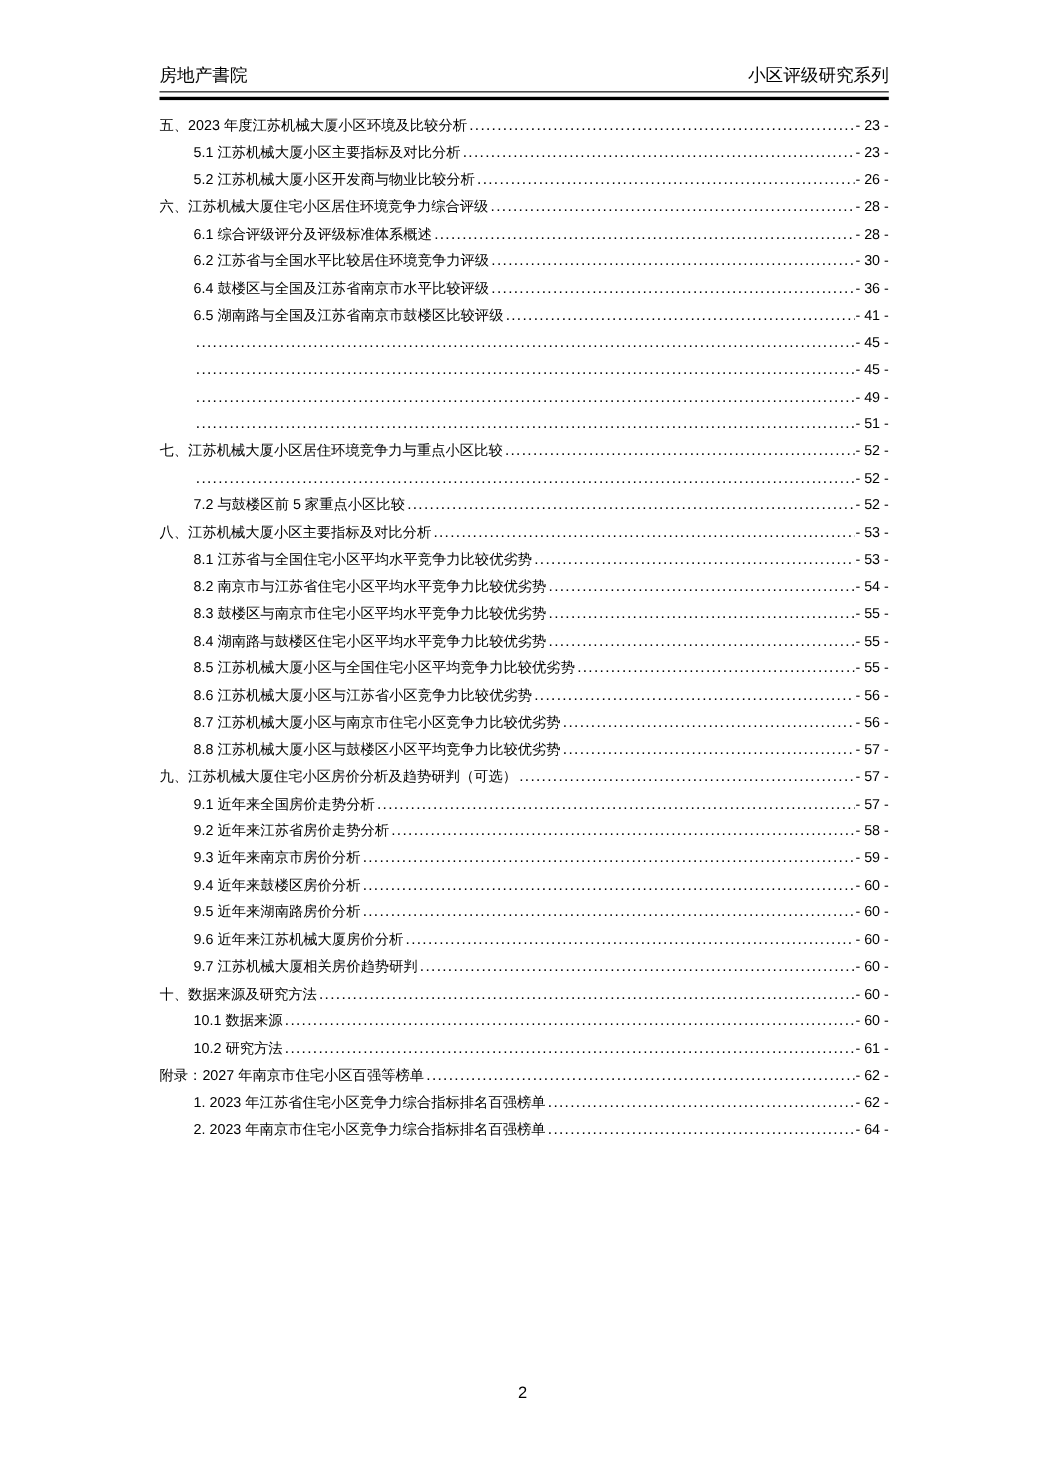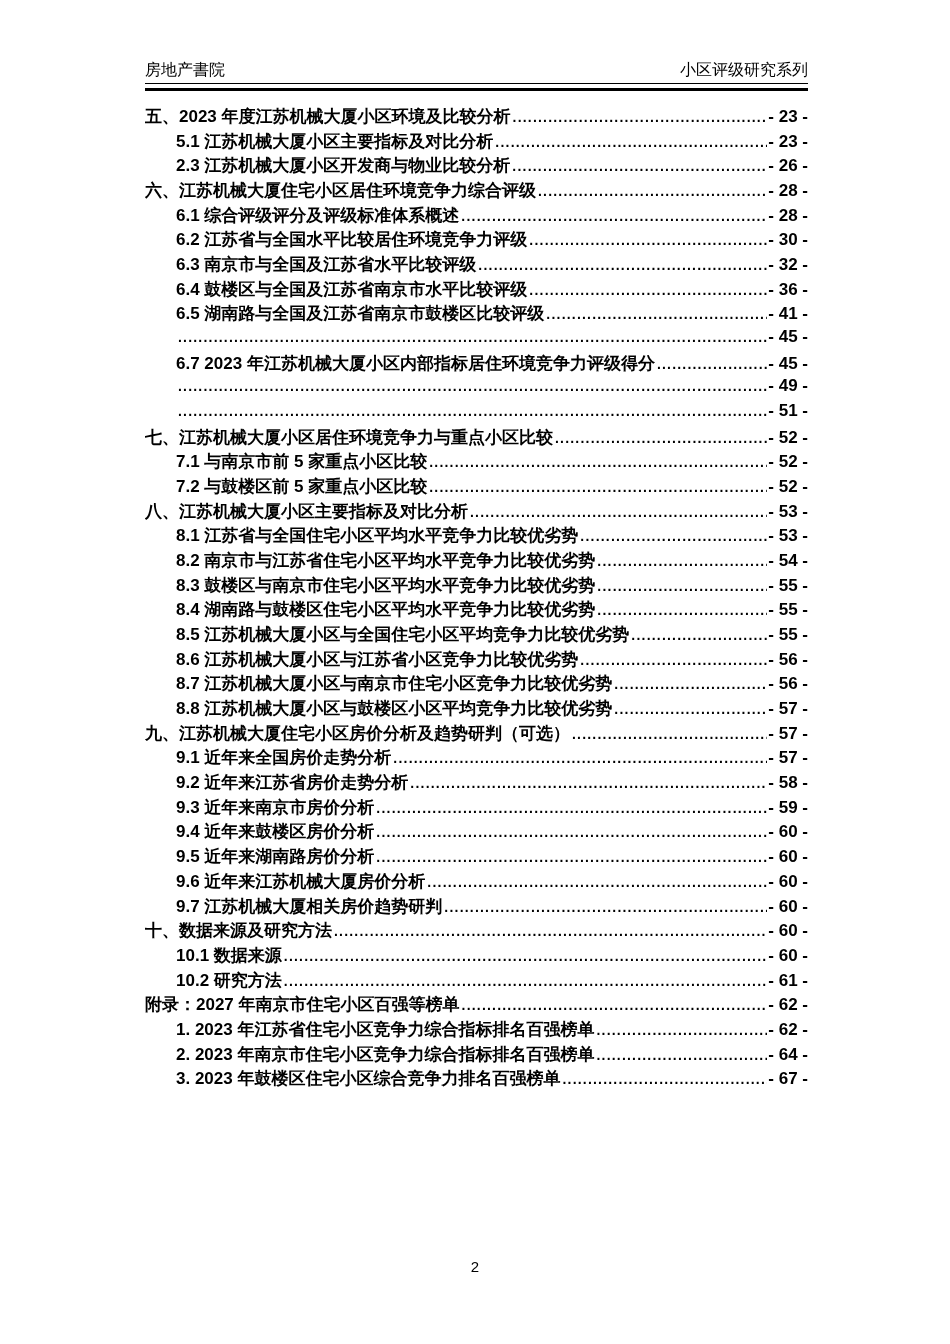--- a/index.html
+++ b/index.html
@@ -36,22 +36,21 @@
     height: 0;
     border-top: 1.5px solid #000;
   }
   .rule-thick {
     margin-top: 4px;
     height: 0;
     border-top: 3px solid #000;
   }
   .toc {
     margin-top: 14px;
-    font-size: 17px;
-    font-weight: bold;
+    font-size: 13px;
   }
   .toc-row {
     display: flex;
     align-items: baseline;
     height: 24.68px;
     white-space: nowrap;
     overflow: hidden;
     cursor: pointer;
   }
   .toc-row.lvl1 { padding-left: 31px; }
@@ -95,78 +94,71 @@
           <span class="toc-label">五、2023 年度江苏机械大厦小区环境及比较分析</span>
           <span class="toc-dots"></span>
           <span class="toc-page">- 23 -</span>
         </div>
         <div class="toc-row lvl1">
           <span class="toc-label">5.1 江苏机械大厦小区主要指标及对比分析</span>
           <span class="toc-dots"></span>
           <span class="toc-page">- 23 -</span>
         </div>
         <div class="toc-row lvl1">
-          <span class="toc-label">2.3 江苏机械大厦小区开发商与物业比较分析</span>
+          <span class="toc-label">5.2 江苏机械大厦小区开发商与物业比较分析</span>
           <span class="toc-dots"></span>
           <span class="toc-page">- 26 -</span>
         </div>
         <div class="toc-row lvl0">
           <span class="toc-label">六、江苏机械大厦住宅小区居住环境竞争力综合评级</span>
           <span class="toc-dots"></span>
           <span class="toc-page">- 28 -</span>
         </div>
         <div class="toc-row lvl1">
           <span class="toc-label">6.1 综合评级评分及评级标准体系概述</span>
           <span class="toc-dots"></span>
           <span class="toc-page">- 28 -</span>
         </div>
         <div class="toc-row lvl1">
           <span class="toc-label">6.2 江苏省与全国水平比较居住环境竞争力评级</span>
           <span class="toc-dots"></span>
           <span class="toc-page">- 30 -</span>
         </div>
         <div class="toc-row lvl1">
-          <span class="toc-label">6.3 南京市与全国及江苏省水平比较评级</span>
-          <span class="toc-dots"></span>
-          <span class="toc-page">- 32 -</span>
-        </div>
-        <div class="toc-row lvl1">
           <span class="toc-label">6.4 鼓楼区与全国及江苏省南京市水平比较评级</span>
           <span class="toc-dots"></span>
           <span class="toc-page">- 36 -</span>
         </div>
         <div class="toc-row lvl1">
           <span class="toc-label">6.5 湖南路与全国及江苏省南京市鼓楼区比较评级</span>
           <span class="toc-dots"></span>
           <span class="toc-page">- 41 -</span>
         </div>
         <div class="toc-row lvl1">
           <span class="toc-dots"></span>
           <span class="toc-page">- 45 -</span>
         </div>
         <div class="toc-row lvl1">
-          <span class="toc-label">6.7 2023 年江苏机械大厦小区内部指标居住环境竞争力评级得分</span>
           <span class="toc-dots"></span>
           <span class="toc-page">- 45 -</span>
         </div>
         <div class="toc-row lvl1">
           <span class="toc-dots"></span>
           <span class="toc-page">- 49 -</span>
         </div>
         <div class="toc-row lvl1">
           <span class="toc-dots"></span>
           <span class="toc-page">- 51 -</span>
         </div>
         <div class="toc-row lvl0">
           <span class="toc-label">七、江苏机械大厦小区居住环境竞争力与重点小区比较</span>
           <span class="toc-dots"></span>
           <span class="toc-page">- 52 -</span>
         </div>
         <div class="toc-row lvl1">
-          <span class="toc-label">7.1 与南京市前 5 家重点小区比较</span>
           <span class="toc-dots"></span>
           <span class="toc-page">- 52 -</span>
         </div>
         <div class="toc-row lvl1">
           <span class="toc-label">7.2 与鼓楼区前 5 家重点小区比较</span>
           <span class="toc-dots"></span>
           <span class="toc-page">- 52 -</span>
         </div>
         <div class="toc-row lvl0">
           <span class="toc-label">八、江苏机械大厦小区主要指标及对比分析</span>
@@ -275,25 +267,20 @@
         </div>
         <div class="toc-row lvl1">
           <span class="toc-label">1. 2023 年江苏省住宅小区竞争力综合指标排名百强榜单</span>
           <span class="toc-dots"></span>
           <span class="toc-page">- 62 -</span>
         </div>
         <div class="toc-row lvl1">
           <span class="toc-label">2. 2023 年南京市住宅小区竞争力综合指标排名百强榜单</span>
           <span class="toc-dots"></span>
           <span class="toc-page">- 64 -</span>
-        </div>
-        <div class="toc-row lvl1">
-          <span class="toc-label">3. 2023 年鼓楼区住宅小区综合竞争力排名百强榜单</span>
-          <span class="toc-dots"></span>
-          <span class="toc-page">- 67 -</span>
         </div>
       </div>
 
   </div>
 
   <div class="footer">
     <span>2</span>
   </div>
 </div>
 

